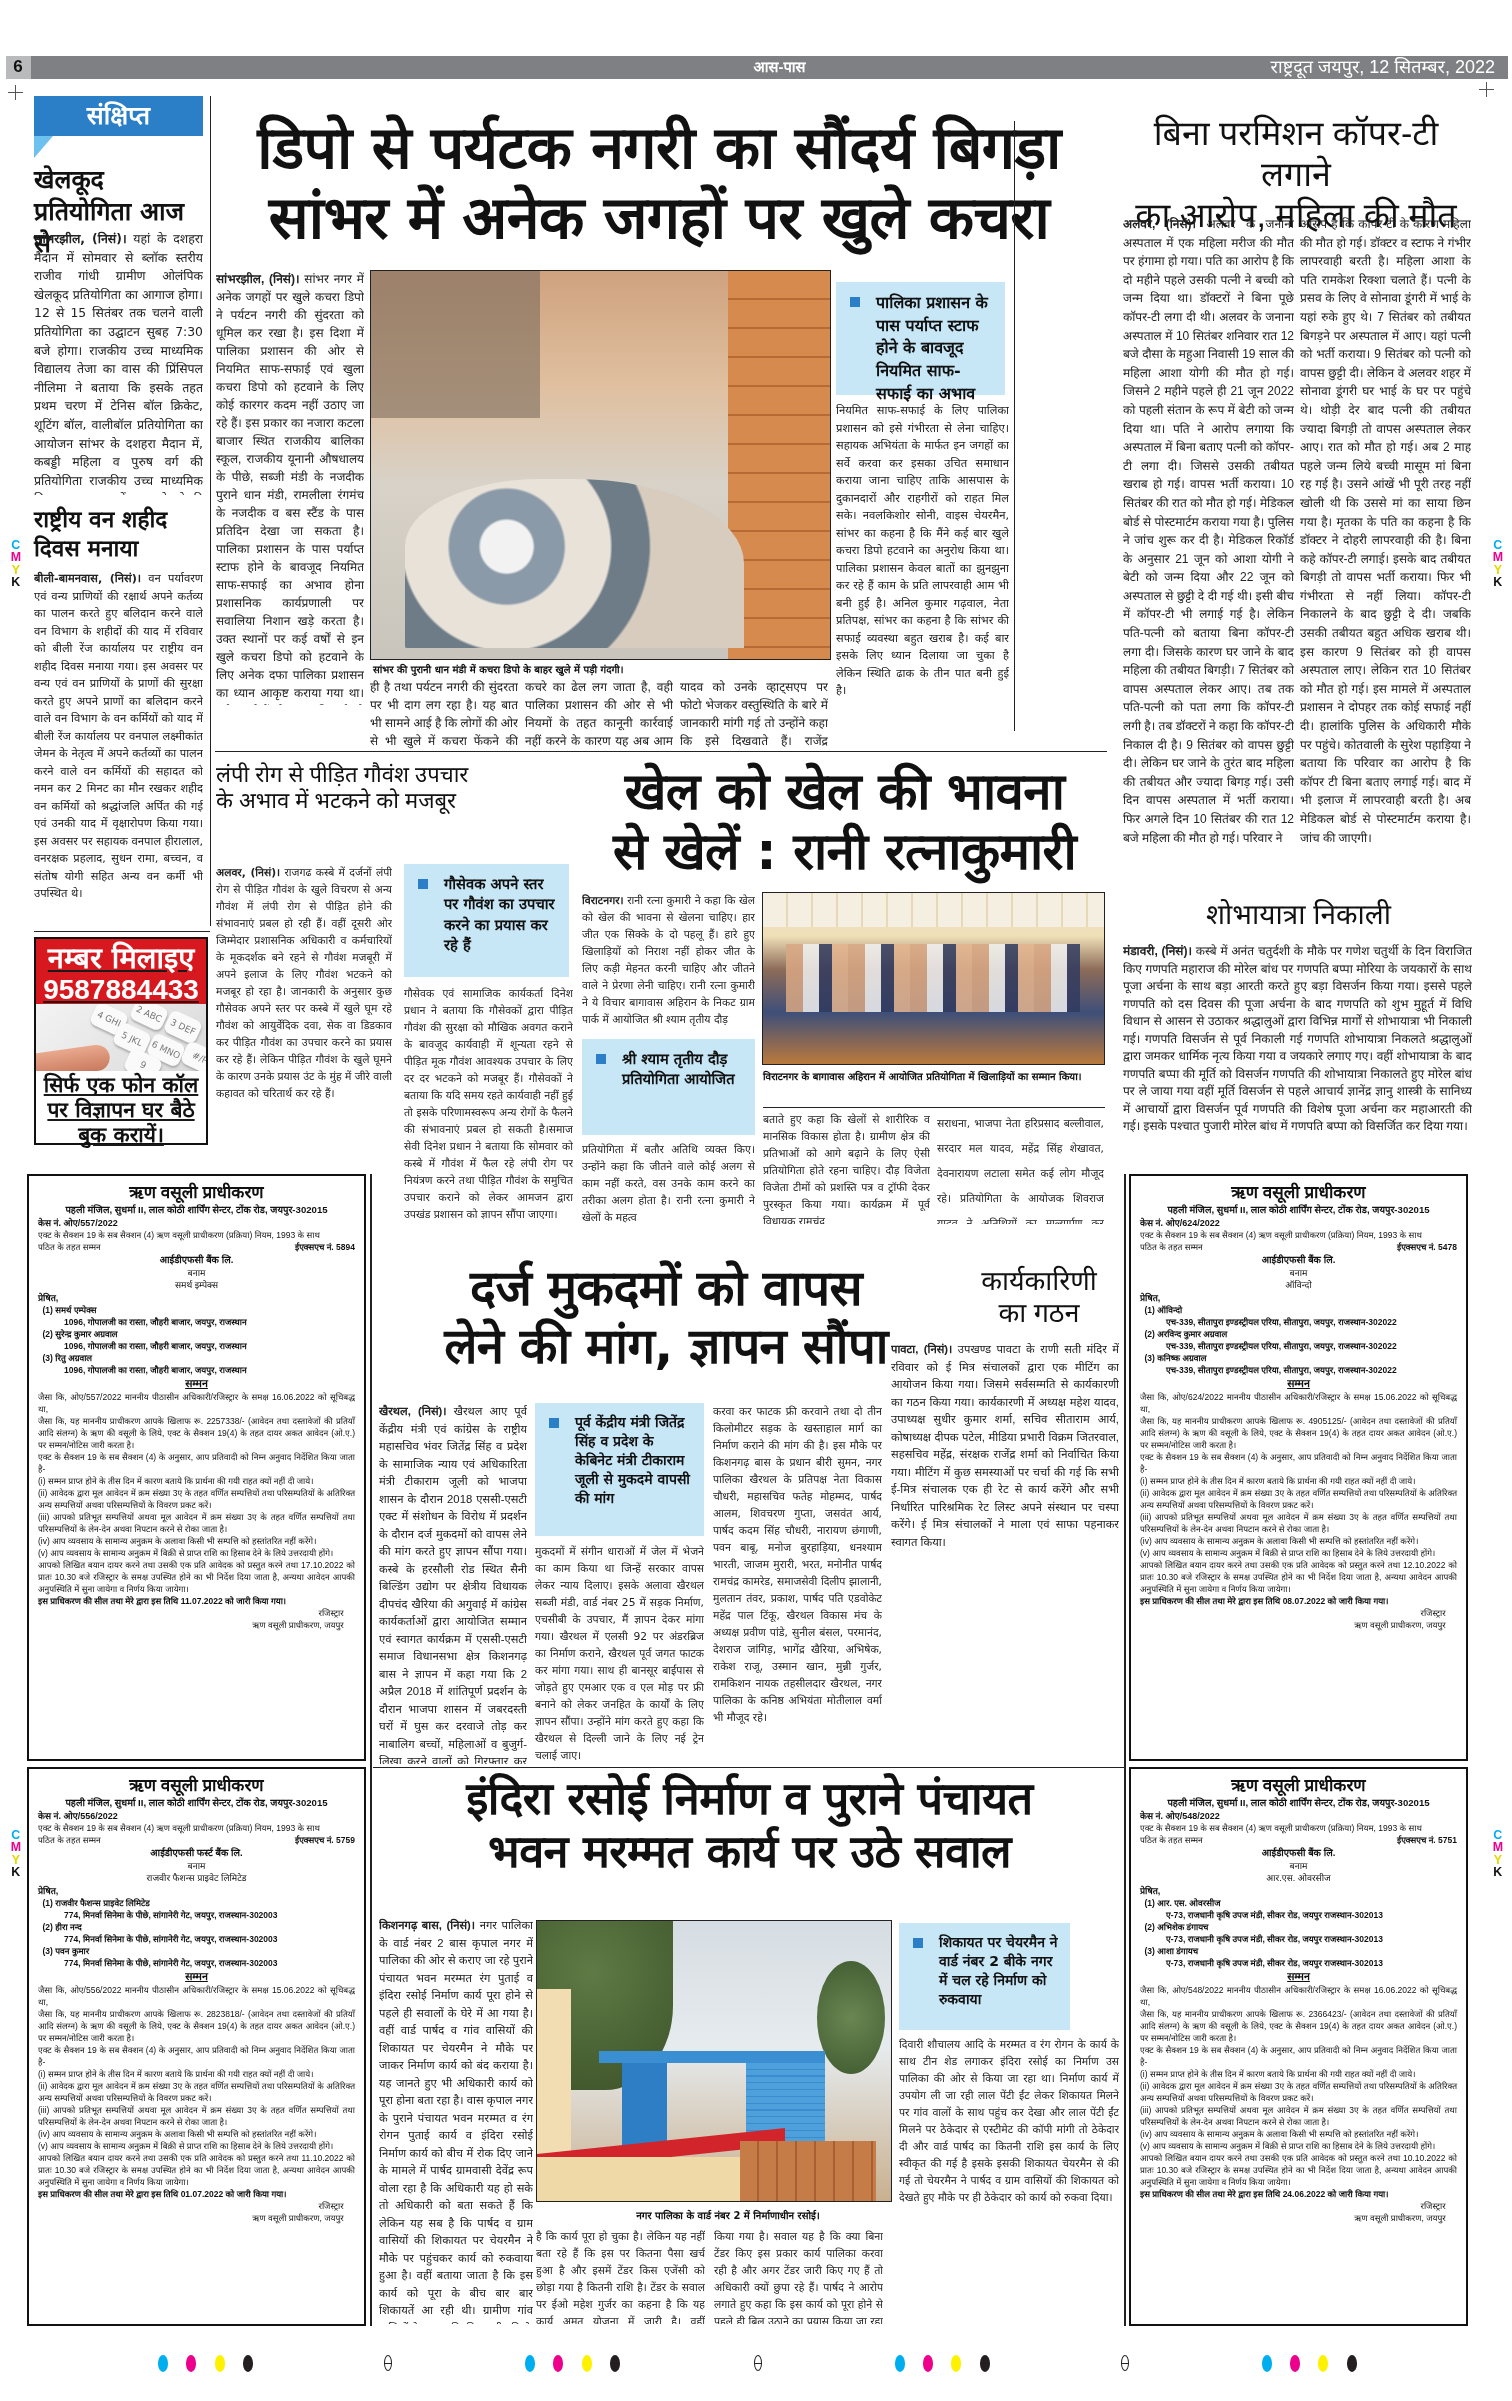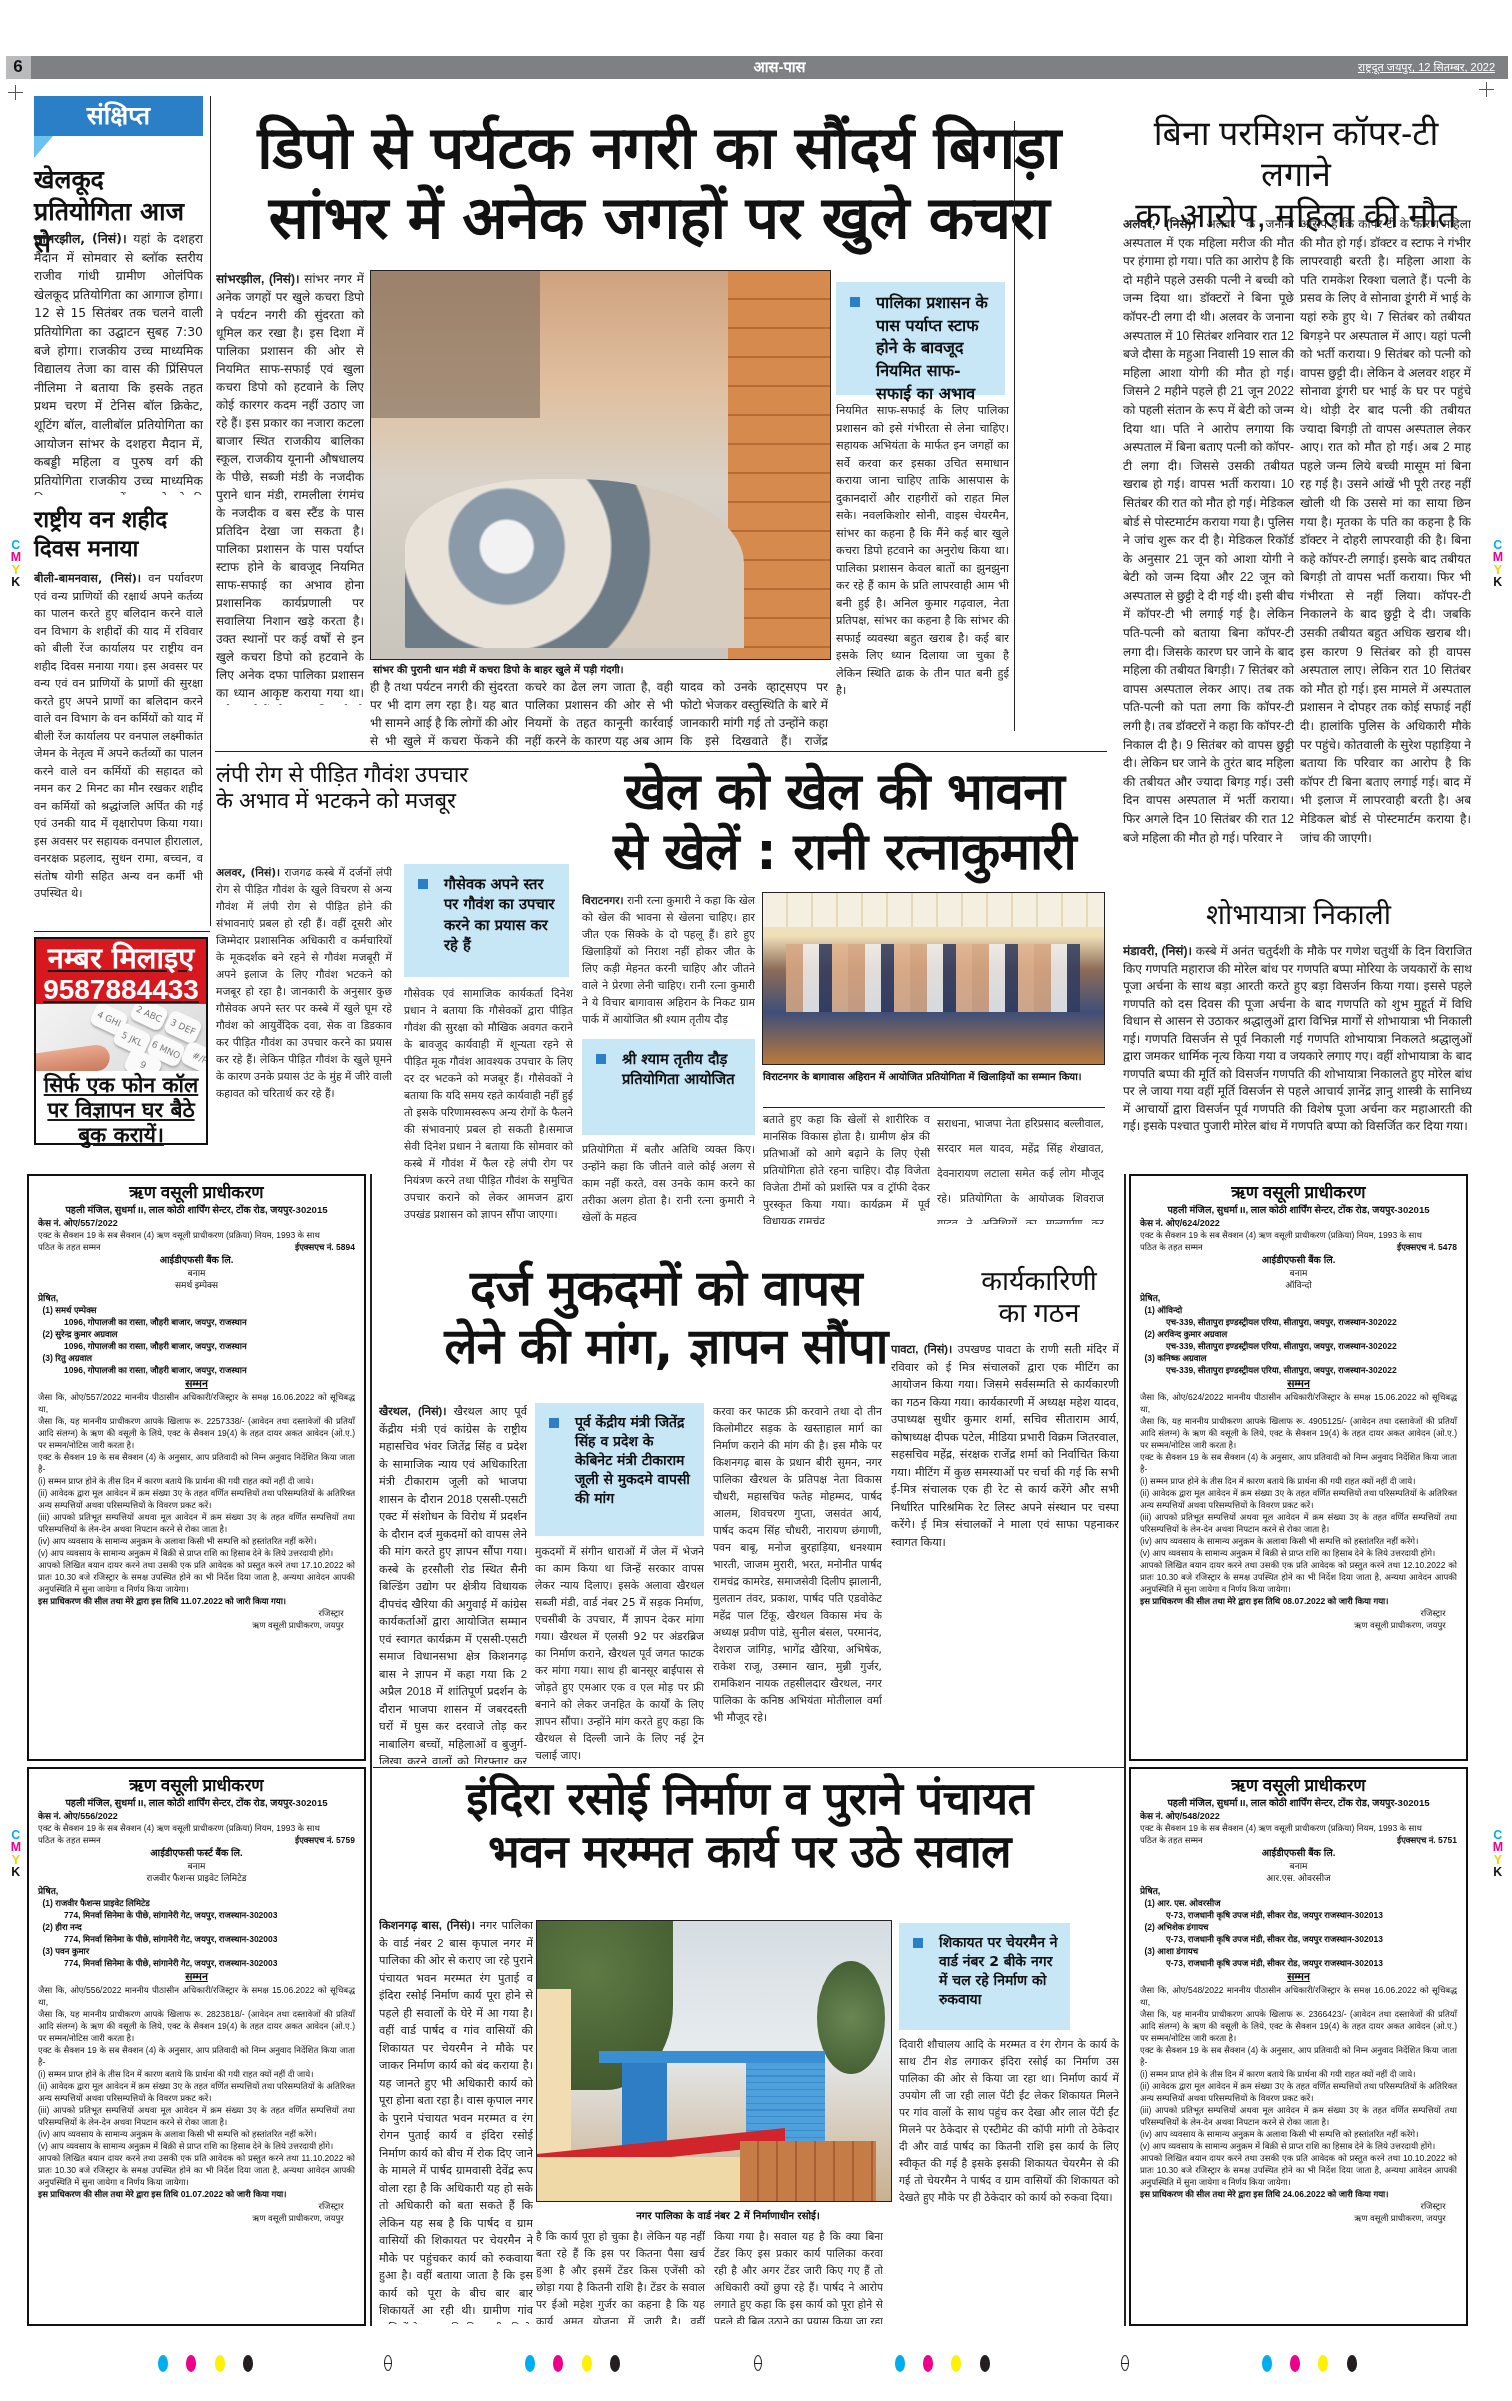--- a/index.html
+++ b/index.html
@@ -3,21 +3,21 @@
 <meta charset="utf-8">
 <style>
   * { box-sizing: border-box; margin: 0; padding: 0; }
   html, body { width: 1512px; height: 2401px; background: #fff; overflow: hidden; }
   body { position: relative; font-family: "DejaVu Sans", sans-serif; color: #1a1a1a; }
   .abs { position: absolute; }
   
   .header { left: 5.6px; top: 56px; width: 1502px; height: 22.6px; background: #7f8083; }
   .page-no { left: 5.6px; top: 56px; width: 25px; height: 22.6px; background: #b9babc; color: #111; font-weight: 700; font-size: 17px; text-align: center; line-height: 22.6px; font-family: "Liberation Sans", sans-serif; }
   .header-section { left: 723px; top: 56px; width: 113px; text-align: center; color: #fff; font-size: 14.7px; line-height: 22.6px; font-weight: 700; font-family: "Liberation Sans", sans-serif; }
-  .header-date { right: 17px; top: 56px; color: #fff; font-size: 11px; line-height: 22.6px; font-family: "Liberation Sans", sans-serif; text-decoration: underline; }
+  .header-date { right: 17px; top: 56px; color: #fff; font-size: 18px; line-height: 22.6px; font-family: "Liberation Sans", sans-serif; }
   .crop { width: 14.7px; height: 14.7px; }
   .crop::before, .crop::after { content: ""; position: absolute; background: #555; }
   .crop::before { left: 6.8px; top: 0; width: 0.6px; height: 14.7px; }
   .crop::after { left: 0; top: 6.8px; width: 14.7px; height: 0.6px; }
 
   .col-rule { background: #222; width: 1.1px; }
   .hrule { background: #222; height: 1.1px; }
 
   
   .body-text { font-size: 12px; line-height: 18px; text-align: justify; color: #222; font-family: "DejaVu Sans", sans-serif; overflow: hidden; }

